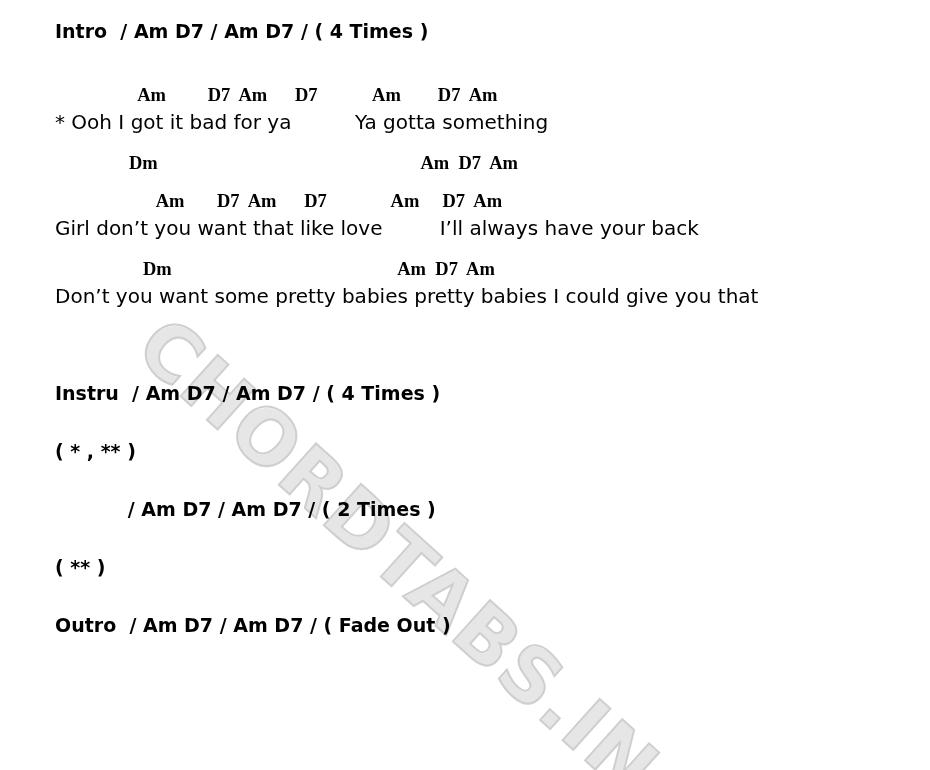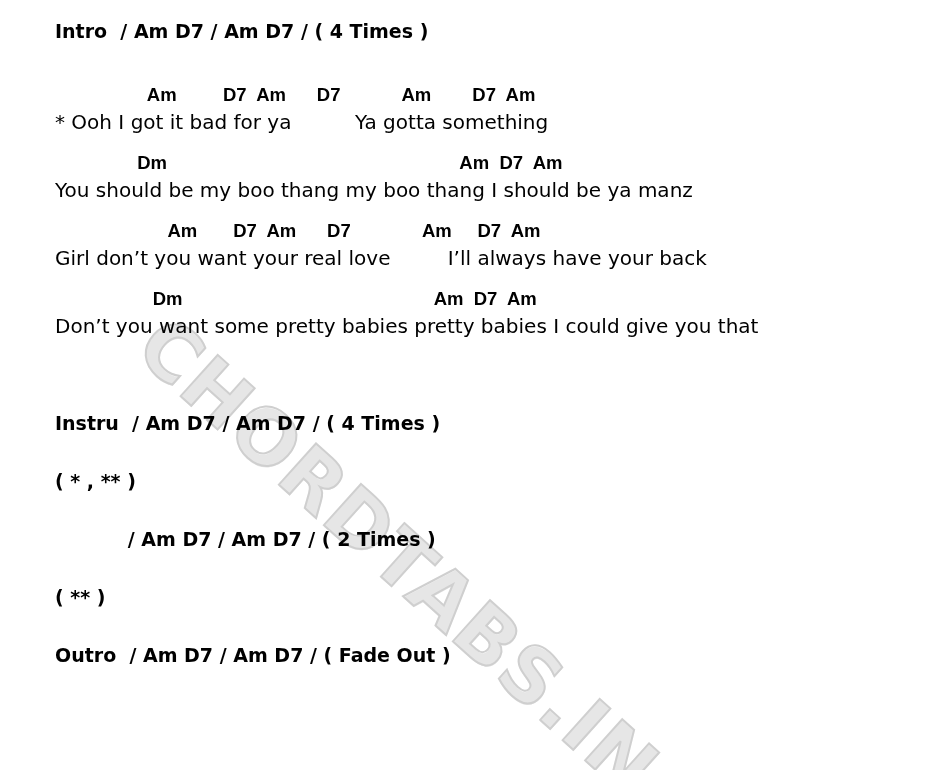--- a/index.html
+++ b/index.html
@@ -47,21 +47,21 @@
     white-space: nowrap;
   }
   .block {
     font-size: 19.5px;
     line-height: 1.0;
   }
   .chordline {
     font-weight: bold;
     font-size: 18.5px;
     white-space: pre;
-    font-family: Liberation Sans, sans-serif;
+    font-family: Liberation Serif, serif;
     letter-spacing: 0px;
     margin: 0;
     height: 26px;
   }
   .lyricline {
     font-weight: normal;
     font-size: 20px;
     white-space: pre;
     font-family: "DejaVu Sans", sans-serif;
     margin: 0;
@@ -97,28 +97,27 @@
 
   <div class="block">
     <div class="chordline">                  Am         D7  Am      D7            Am        D7  Am</div>
     <div class="lyricline">* Ooh I got it bad for ya          Ya gotta something</div>
   </div>
 
   <div class="gap-12"></div>
 
   <div class="block">
     <div class="chordline">                Dm                                                         Am  D7  Am</div>
-    <div class="lyricline">You should be my boo thang my boo thang I should be ya manz</div>
   </div>
 
   <div class="gap-12"></div>
 
   <div class="block">
     <div class="chordline">                      Am       D7  Am      D7              Am     D7  Am</div>
-    <div class="lyricline">Girl don’t you want your real love         I’ll always have your back</div>
+    <div class="lyricline">Girl don’t you want that like love         I’ll always have your back</div>
   </div>
 
   <div class="gap-12"></div>
 
   <div class="block">
     <div class="chordline">                   Dm                                                 Am  D7  Am</div>
     <div class="lyricline">Don’t you want some pretty babies pretty babies I could give you that</div>
   </div>
 
   <div class="gap-40"></div>

